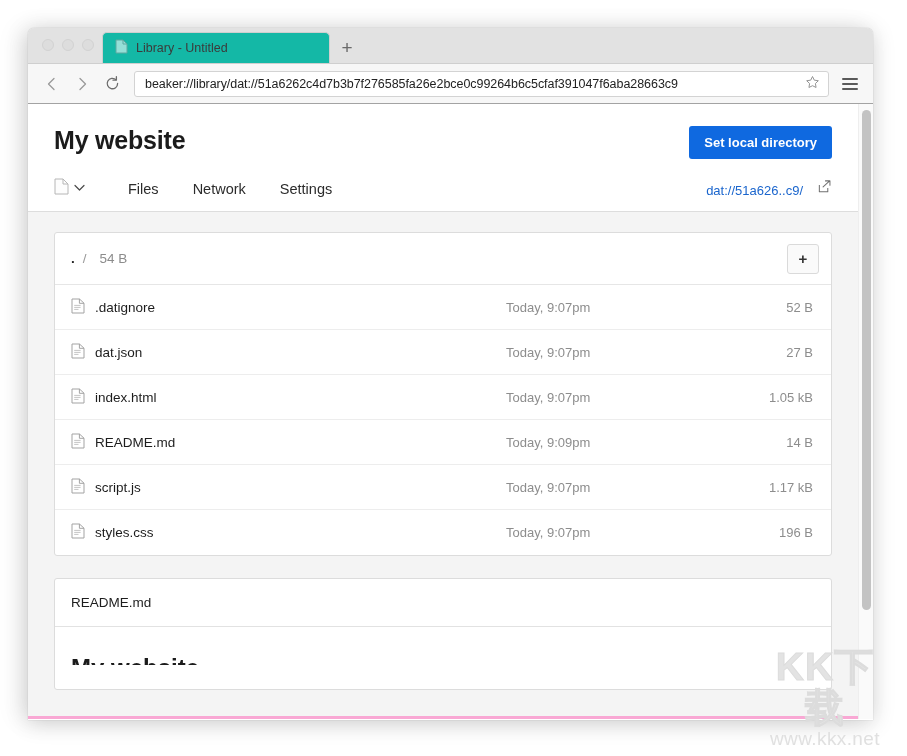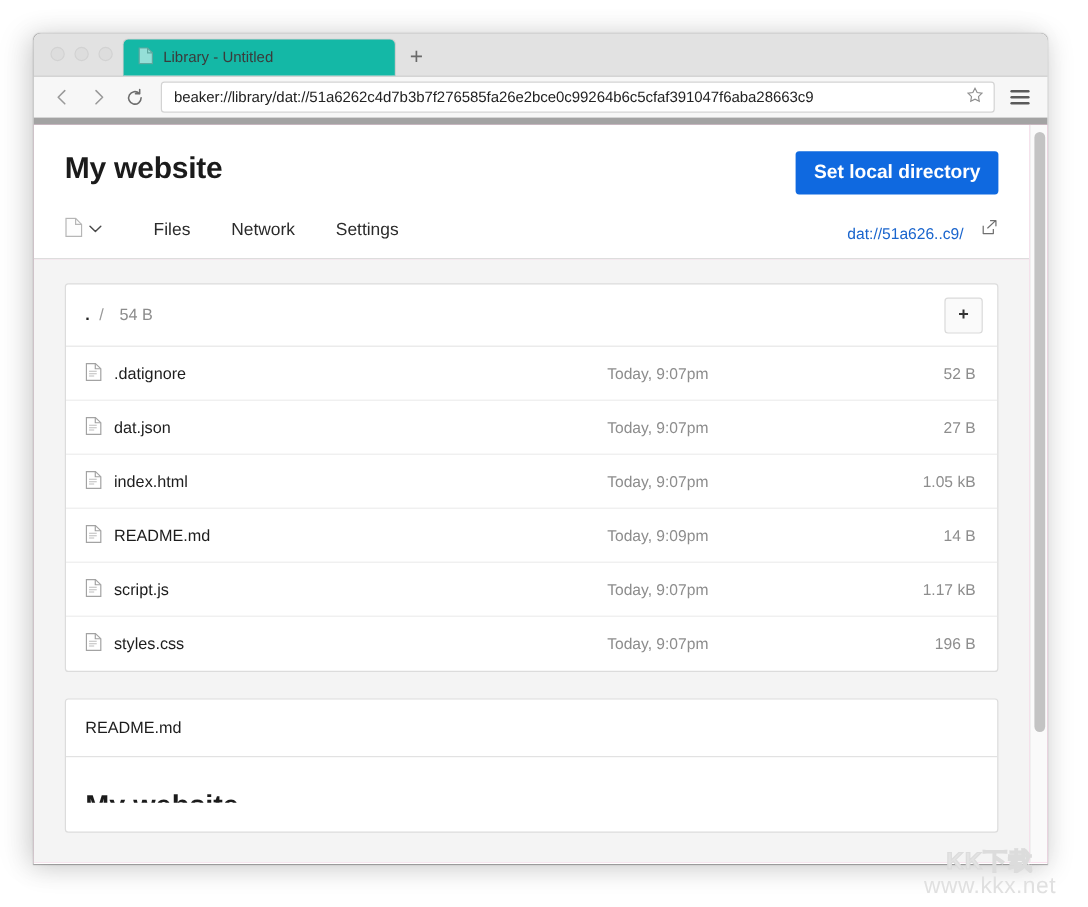--- a/index.html
+++ b/index.html
@@ -81,21 +81,21 @@
     line-height: 1;
     user-select: none;
   }
 
   
   .navbar {
     display: flex;
     align-items: center;
     height: 40px;
     background: #f7f7f7;
-    border-bottom: 6px solid #a3a3a3;
+    border-bottom: 1px solid #a3a3a3;
     padding: 0 12px 0 10px;
     gap: 2px;
   }
   .navbtn {
     width: 28px; height: 28px;
     display: flex; align-items: center; justify-content: center;
     color: #9a9a9a;
     border-radius: 3px;
   }
   .navbtn.active { color: #555; }
@@ -159,21 +159,21 @@
   .site-title {
     font-size: 25px;
     font-weight: bold;
     color: #1b1b1b;
     margin: 0;
     letter-spacing: -0.2px;
   }
   .btn-primary {
     background: #0f69e0;
     color: #ffffff;
-    font-size: 16px;
+    font-size: 13px;
     font-weight: bold;
     border: none;
     border-radius: 3px;
     padding: 9px 15px;
     cursor: pointer;
     font-family: "Liberation Sans", sans-serif;
     white-space: nowrap;
   }
 
   .nav-row {
@@ -322,21 +322,21 @@
   
   #watermark {
     position: absolute;
     right: 16px;
     bottom: 6px;
     width: 132px;
     text-align: center;
     user-select: none;
   }
   .wm-cn {
-    font-size: 20px;
+    font-size: 39px;
     font-weight: bold;
     color: #e3e3e3;
     letter-spacing: 1px;
     line-height: 1.05;
     -webkit-text-stroke: 1px #dcdcdc;
   }
   .wm-url {
     font-size: 19px;
     color: #e0e0e0;
     letter-spacing: 0.4px;

